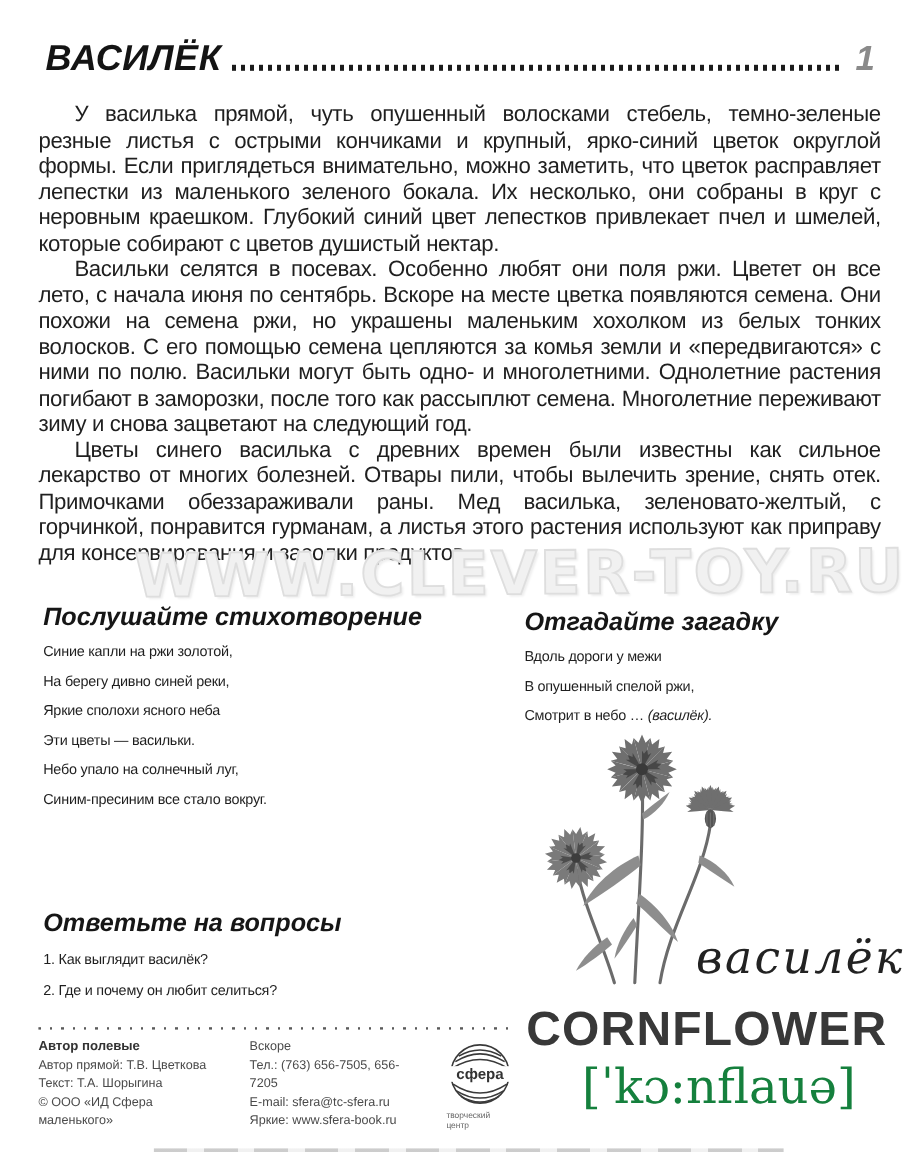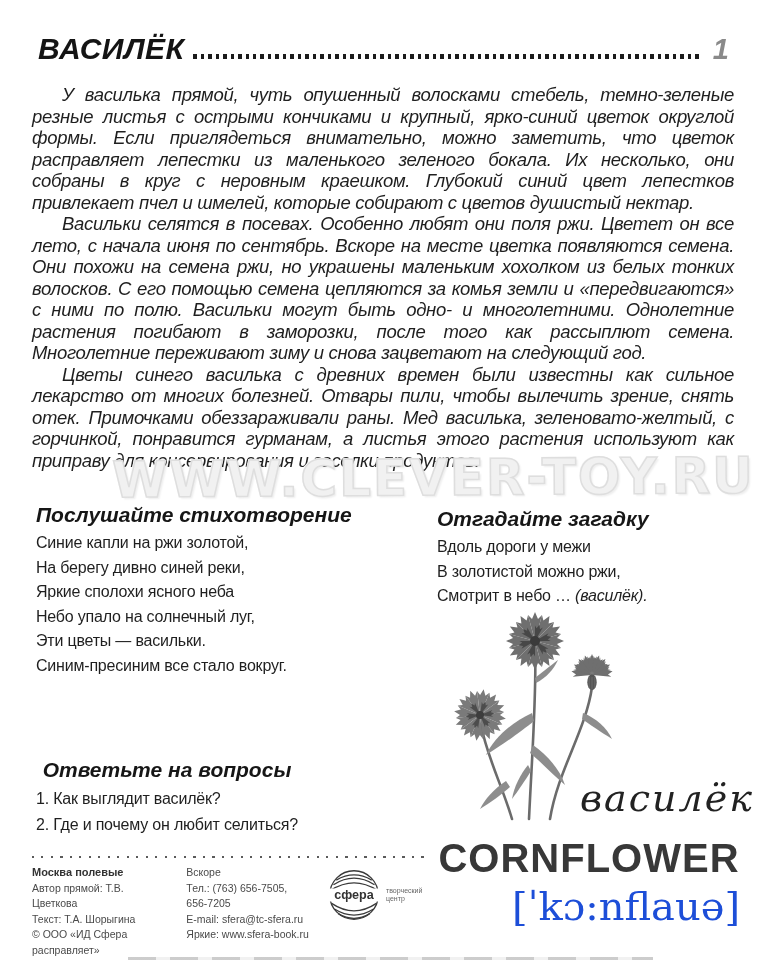--- a/index.html
+++ b/index.html
@@ -9,50 +9,50 @@
   }
   
   .header{position:absolute;top:34px;left:38px;right:28px;display:flex;align-items:flex-end;}
   .header .title{font-size:30px;font-weight:bold;font-style:italic;letter-spacing:.5px;color:#141414;line-height:1;}
   .header .leader{flex:1;height:5px;margin:0 10px 5px 8px;
     background:repeating-linear-gradient(90deg,#1b1b1b 0 3.5px,transparent 3.5px 7.5px);}
   .header .pagenum{font-size:29px;font-style:italic;font-weight:bold;color:#8a8a8a;line-height:1;}
   
   .article{position:absolute;top:84px;left:32px;width:702px;
     font-size:18.5px;line-height:21.5px;letter-spacing:-0.3px;text-align:justify;}
-  .article p{margin:0;text-indent:30px;font-style:italic;}
+  .article p{margin:0;text-indent:30px;}
   
   .watermark{position:absolute;top:449px;left:112px;white-space:nowrap;pointer-events:none;
     font-family:"DejaVu Sans","Liberation Sans",sans-serif;font-weight:bold;font-size:50px;letter-spacing:2px;
     color:#f1f1f1;-webkit-text-stroke:1.5px #dedede;
     text-shadow:2px 2px 2px rgba(0,0,0,.07), -1px -1px 0 #fafafa;transform:rotate(-.4deg);}
   
   .block-heading{font-size:21px;font-weight:bold;font-style:italic;color:#161616;margin:16px 0 5px 0;line-height:1.1;text-align:center;}
-  .verse{font-size:16px;line-height:24.5px;letter-spacing:-0.2px;}
+  .verse{font-size:12px;line-height:24.5px;letter-spacing:-0.2px;}
   .poem{position:absolute;top:487px;left:36px;}
   .riddle{position:absolute;top:491px;left:437px;}
   .answer{font-style:italic;}
   .questions{position:absolute;top:742px;left:36px;}
   .questions .verse{line-height:26px;}
   
   .illustration{position:absolute;top:595px;left:440px;width:200px;height:226px;}
   .vocab-script{position:absolute;top:776px;left:580px;white-space:nowrap;
     font-family:"DejaVu Serif","Liberation Serif",serif;font-style:italic;font-size:38px;letter-spacing:2px;color:#222;}
   .vocab-english{position:absolute;top:838px;left:438px;width:302px;text-align:center;
     font-size:40px;font-weight:bold;letter-spacing:1px;color:#383838;line-height:1;}
-  .vocab-transcription{position:absolute;top:884px;left:458px;width:282px;text-align:right;
-    font-family:"DejaVu Serif","Liberation Serif",serif;font-size:40px;color:#1d4ed8;line-height:1.1;}
+  .vocab-transcription{position:absolute;top:884px;left:458px;width:282px;text-align:center;
+    font-family:"DejaVu Serif","Liberation Serif",serif;font-size:40px;color:#15803d;line-height:1.1;}
   
   .footer{position:absolute;top:856px;left:32px;width:396px;}
   .footer-divider{height:2px;margin-bottom:7px;
     background:repeating-linear-gradient(90deg,#5a5a5a 0 2px,transparent 2px 9.5px);}
   .footer-cols{display:flex;gap:16px;align-items:flex-start;}
   .footer-col{font-size:10.5px;line-height:15.5px;color:#4a4a4a;}
   .footer-col .series{font-weight:bold;font-size:11px;color:#333;}
-  .logo-wrap{display:flex;align-items:center;gap:4px;margin-top:2px;}
+  .logo-wrap{display:flex;align-items:flex-start;gap:4px;margin-top:2px;flex-direction:column;}
   .logo-tagline{width:42px;font-size:7px;line-height:8px;color:#666;}
   
   .next-card-edge{position:absolute;left:128px;bottom:0;width:525px;height:3px;opacity:.5;
     background:repeating-linear-gradient(90deg,#9a9a9a 0 28px,#e3e3e3 28px 42px);}
 </style>
 </head>
 <body>
 
 <div class="page">
 
@@ -68,29 +68,29 @@
     <p>Цветы синего василька с древних времен были известны как сильное лекарство от многих болезней. Отвары пили, чтобы вылечить зрение, снять отек. Примочками обеззараживали раны. Мед василька, зеленовато-желтый, с горчинкой, понравится гурманам, а листья этого растения используют как приправу для консервирования и засолки продуктов.</p>
   </div>
 
   <div class="watermark">WWW.CLEVER-TOY.RU</div>
 
   <div class="poem">
     <div class="block-heading">Послушайте стихотворение</div>
     <div class="verse">Синие капли на ржи золотой,</div>
     <div class="verse">На берегу дивно синей реки,</div>
     <div class="verse">Яркие сполохи ясного неба</div>
+    <div class="verse">Эти цветы — васильки.</div>
     <div class="verse">Небо упало на солнечный луг,</div>
-    <div class="verse">Эти цветы — васильки.</div>
     <div class="verse">Синим-пресиним все стало вокруг.</div>
   </div>
 
   <div class="riddle">
     <div class="block-heading">Отгадайте загадку</div>
     <div class="verse">Вдоль дороги у межи</div>
-    <div class="verse">В золотистой можно ржи,</div>
+    <div class="verse">В опушенный спелой ржи,</div>
     <div class="verse"><span>Смотрит в небо … </span><span class="answer">(василёк).</span></div>
   </div>
 
   <svg class="illustration" viewBox="0 0 200 226" xmlns="http://www.w3.org/2000/svg">
     <defs>
       <path id="petalA" d="M0,0 L-4,-15 L-7,-26 L-3,-22 L0,-29 L3,-22 L7,-26 L4,-15 Z"></path>
     </defs>
 
     <g fill="none" stroke="#6b6b6b" stroke-width="2.6" stroke-linecap="round">
       <path d="M95,50 C97,95 92,160 89,224"></path>
@@ -183,24 +183,24 @@
   </div>
 
   <div class="vocab-script">василёк</div>
   <div class="vocab-english">CORNFLOWER</div>
   <div class="vocab-transcription">[ˈkɔ:nflauə]</div>
 
   <div class="footer">
     <div class="footer-divider"></div>
     <div class="footer-cols">
       <div class="footer-col">
-        <div class="series">Москва полевые</div>
+        <div class="series">Автор полевые</div>
         <div>Автор прямой: Т.В. Цветкова</div>
         <div>Текст: Т.А. Шорыгина</div>
-        <div>© ООО «ИД Сфера расправляет»</div>
+        <div>© ООО «ИД Сфера маленького»</div>
       </div>
       <div class="footer-col">
         <div>Вскоре</div>
         <div>Тел.: (763) 656-7505, 656-7205</div>
         <div>E-mail: sfera@tc-sfera.ru</div>
         <div>Яркие: www.sfera-book.ru</div>
       </div>
       <div class="logo-wrap">
         <svg width="56" height="56" viewBox="0 0 60 60" xmlns="http://www.w3.org/2000/svg">
           <g fill="none" stroke="#3a3a3a" stroke-width="1.4">

